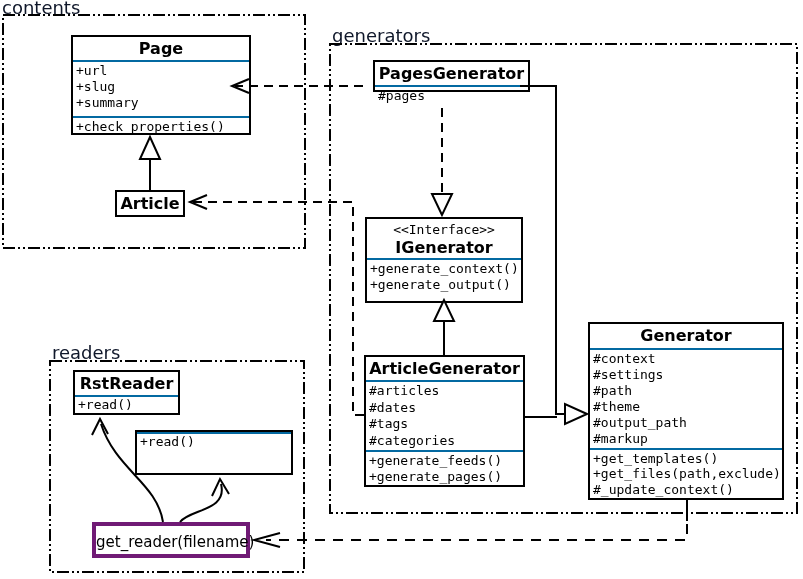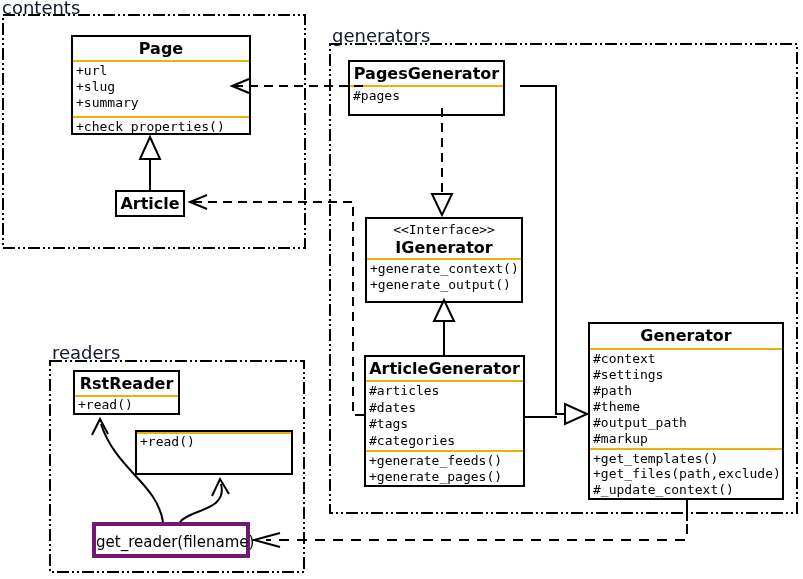--- a/index.html
+++ b/index.html
@@ -29,21 +29,21 @@
   }
   .uml-stereotype{
     font-family:"DejaVu Sans Mono",monospace;
     font-weight:normal;
     font-size:13px;
     line-height:17px;
     text-align:center;
     padding-top:2px;
   }
   .uml-sec{
-    border-top:2px solid #eab308;
+    border-top:2px solid #0369a1;
     padding:1px 3px;
     font-family:"DejaVu Sans Mono",monospace;
     font-size:13px;
   }
   .uml-member{
     line-height:16px;
     white-space:nowrap;
   }
   .fn-box{
     position:absolute;
@@ -91,21 +91,21 @@
     </div>
     <div class="uml-sec" style="height:16px;">
       <div class="uml-member" style="line-height:15px;">+check_properties()</div>
     </div>
   </div>
 
   <div class="uml-box" style="left:115px;top:190px;width:70px;height:27px;">
     <div class="uml-title">Article</div>
   </div>
 
-  <div class="uml-box" style="left:348px;top:60px;width:157px;height:56px;">
+  <div class="uml-box" style="left:373px;top:60px;width:157px;height:32px;">
     <div class="uml-title">PagesGenerator</div>
     <div class="uml-sec" style="height:17px;">
       <div class="uml-member">#pages</div>
     </div>
   </div>
 
   <div class="uml-box" style="left:365px;top:217px;width:158px;height:86px;">
     <div class="uml-stereotype">&lt;&lt;Interface&gt;&gt;</div>
     <div class="uml-title" style="line-height:20px;">IGenerator</div>
     <div class="uml-sec" style="height:34px;">

